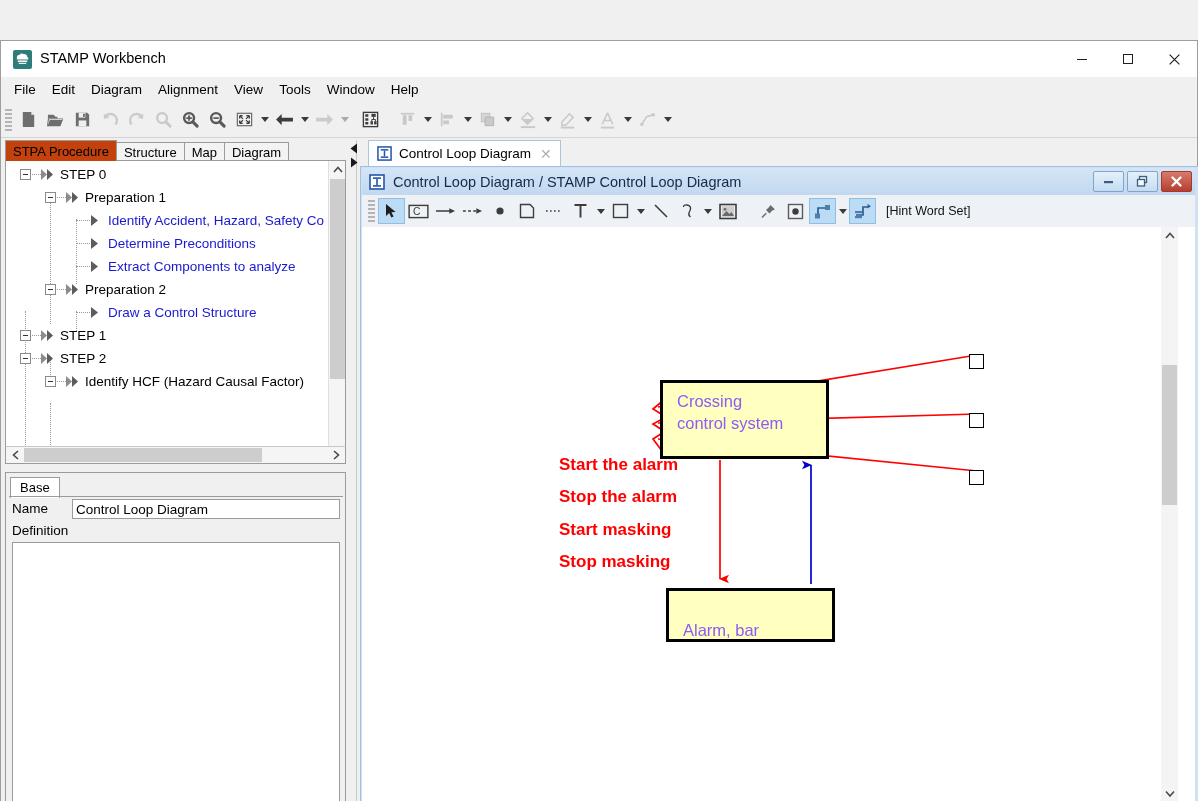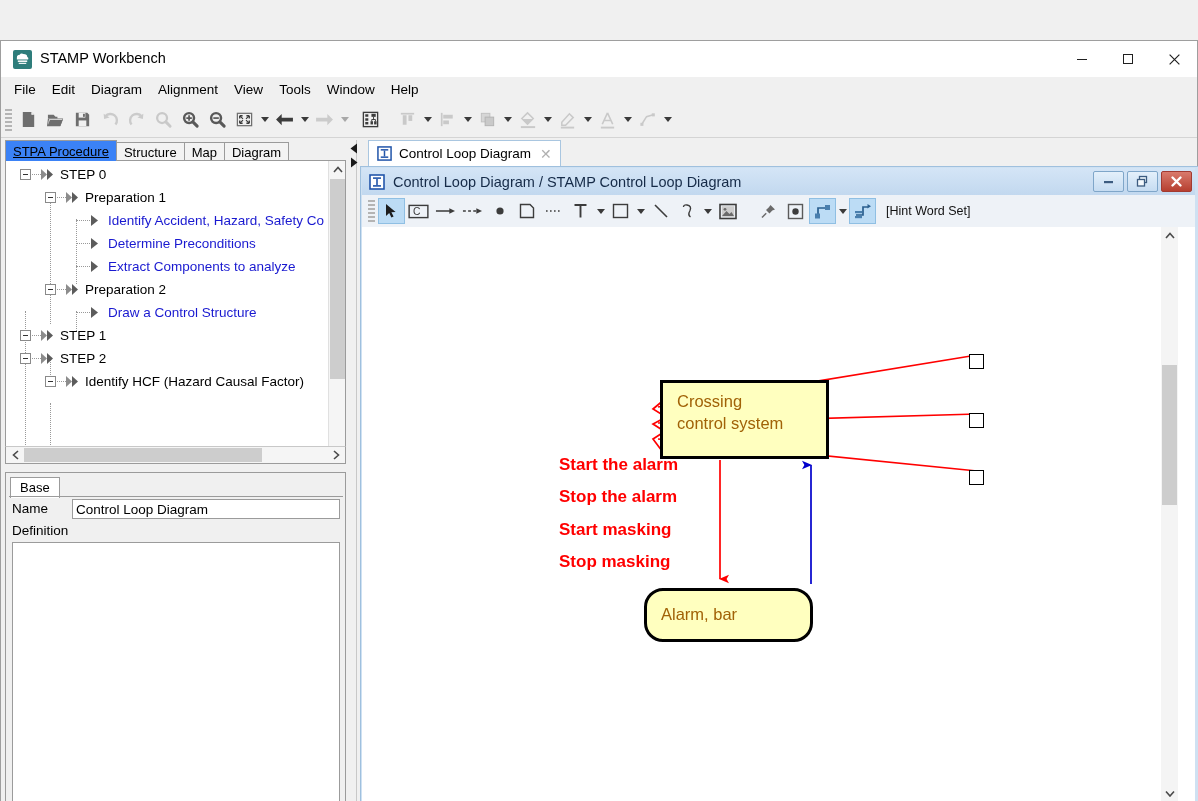--- a/index.html
+++ b/index.html
@@ -34,21 +34,21 @@
   .tb-btn{width:27px;height:27px;display:flex;align-items:center;justify-content:center;}
   .tb-caret{width:13px;height:27px;display:flex;align-items:center;justify-content:center;}
   .caret{width:0;height:0;border-left:4px solid transparent;border-right:4px solid transparent;border-top:5px solid #3a3a3a;}
   .caret.dim{border-top-color:#a8a8a8;}
 
   
   .leftpanel{position:absolute;left:4px;top:99px;width:342px;height:697px;}
   .tabrow{position:absolute;left:0;top:0;height:21px;display:flex;align-items:flex-end;}
   .tab{height:19px;padding:1px 7px 0 7px;border:1px solid #9b9b9b;border-bottom:none;
        background:#f3f3f3;font-size:13px;color:#000;line-height:18px;box-sizing:border-box;margin-right:-1px;}
-  .tab.active{background:#3b82f6;height:21px;line-height:20px;position:relative;z-index:2;text-decoration:underline;}
+  .tab.active{background:#c2410c;height:21px;line-height:20px;position:relative;z-index:2;}
   .treebox{position:absolute;left:0;top:20px;width:341px;height:304px;background:#fff;border:1px solid #9b9b9b;box-sizing:border-box;overflow:hidden;}
   .tree{position:absolute;left:0;top:2px;width:318px;}
   .trow{position:relative;height:23px;line-height:23px;white-space:nowrap;font-size:13.5px;}
   .trow .lbl{position:absolute;white-space:nowrap;}
   .tgl{position:absolute;width:11px;height:11px;border:1px solid #8a8a8a;background:#fff;box-sizing:border-box;}
   .tgl:before{content:"";position:absolute;left:2px;top:4px;width:5px;height:1px;background:#333;}
   .dline{position:absolute;border-left:1px dotted #999;}
   .dlineh{position:absolute;border-top:1px dotted #999;}
   .vscroll{position:absolute;right:0;top:0;width:17px;height:100%;background:#f5f5f5;border-left:1px solid #e0e0e0;box-sizing:border-box;}
   .vsarrow{position:absolute;left:0;width:17px;height:17px;display:flex;align-items:center;justify-content:center;}
@@ -92,21 +92,21 @@
   .hintword{font-size:12.5px;color:#111;margin-left:10px;white-space:nowrap;}
 
   .canvaswrap{position:absolute;left:1px;top:60px;width:833px;height:610px;background:#fff;}
   .canvas{position:absolute;left:8px;top:0;width:808px;height:575px;background:#fff;overflow:hidden;}
   .cv-vs{position:absolute;right:0;top:0;width:17px;height:575px;background:#f4f4f4;}
   .cv-hs{position:absolute;left:8px;bottom:0;width:808px;height:18px;background:#f4f4f4;}
   .cv-thumb-v{position:absolute;left:1px;width:15px;background:#cdcdcd;}
   .cv-thumb-h{position:absolute;top:1px;height:15px;background:#cdcdcd;}
 
   .node{position:absolute;background:#ffffbf;border:3px solid #000;box-sizing:border-box;
-        font-size:16.5px;color:#a16207;padding:8px 0 0 14px;line-height:1.32;}
+        font-size:16.5px;color:#8b5cf6;padding:8px 0 0 14px;line-height:1.32;}
 
   .ucatext{position:absolute;color:#ff0000;font-size:17px;font-weight:bold;white-space:nowrap;}
   .handle{position:absolute;width:15px;height:15px;background:#fff;border:1.5px solid #000;box-sizing:border-box;}
   .statusbar{position:absolute;left:1px;bottom:1px;width:1194px;height:18px;background:#f0f0f0;border-top:1px solid #cfcfcf;}
   .sb-arrows{position:absolute;left:4px;top:1px;display:flex;gap:2px;align-items:center;}
   .tri-up{width:0;height:0;border-left:7px solid transparent;border-right:7px solid transparent;border-bottom:8px solid #1a1a1a;}
   .tri-dn{width:0;height:0;border-left:7px solid transparent;border-right:7px solid transparent;border-top:8px solid #1a1a1a;}
 </style>
 </head>
 <body>
@@ -678,21 +678,21 @@
             <line x1="350" y1="233" x2="350" y2="352" stroke="#ff0000" stroke-width="1.7" marker-end="url(#redArrowDown)"></line>
 
             <line x1="441" y1="357" x2="441" y2="238" stroke="#0000cc" stroke-width="1.7" marker-end="url(#blueArrowUp)"></line>
           </svg>
 
           <div class="node" style="left:290px;top:153px;width:169px;height:79px;">
             <div>Crossing</div>
             <div>control system</div>
           </div>
 
-          <div class="node" style="left:274px;top:361px;width:169px;height:54px;padding-top:13px;border-radius:19px;">
+          <div class="node" style="left:296px;top:361px;width:169px;height:54px;padding-top:29px;">
             <div>Alarm, bar</div>
           </div>
 
           <div class="ucatext" style="left:189px;top:228px">Start the alarm</div>
           <div class="ucatext" style="left:189px;top:260px">Stop the alarm</div>
           <div class="ucatext" style="left:189px;top:293px">Start masking</div>
           <div class="ucatext" style="left:189px;top:325px">Stop masking</div>
 
           <div class="handle" style="left:599px;top:127px"></div>
           <div class="handle" style="left:599px;top:186px"></div>

